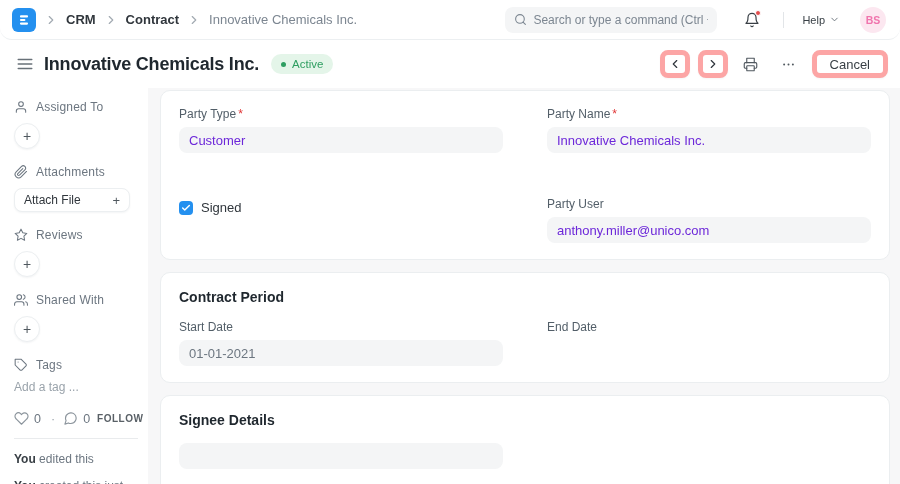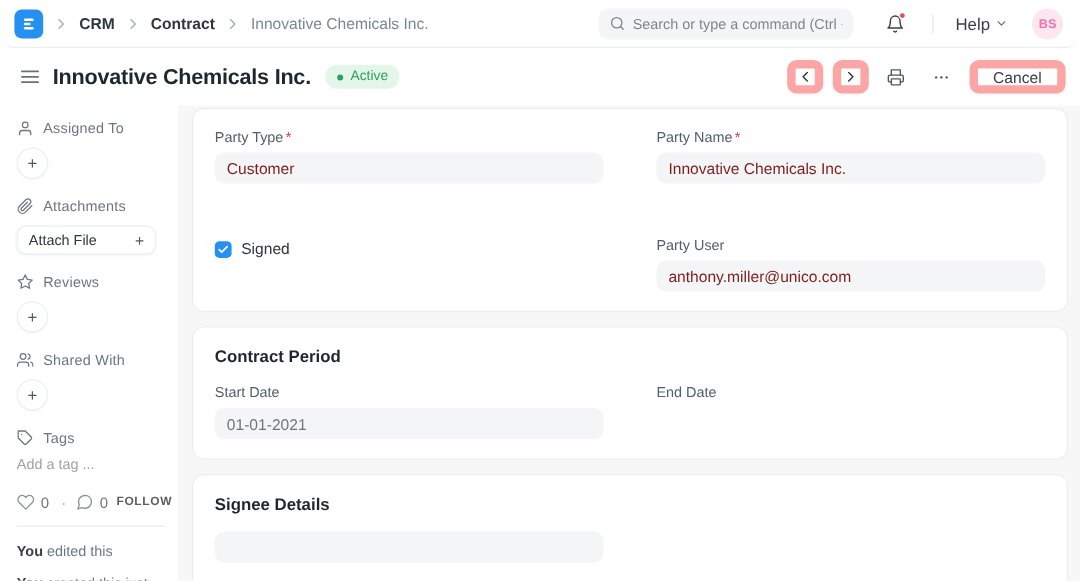--- a/index.html
+++ b/index.html
@@ -17,37 +17,37 @@
   .search { margin-left:auto; width:212px; height:26px; background:#f4f5f6;
     border-radius:8px; display:flex; align-items:center; gap:6px; padding:0 9px; }
   .search input { border:none; outline:none; background:transparent; flex:1;
     font-size:12px; color:#50585f; font-family:"Liberation Sans", sans-serif; }
   .search input::placeholder { color:#7c8691; }
   .bell { position:relative; margin-left:14px; width:26px; height:26px; border:none;
     background:transparent; display:flex; align-items:center; justify-content:center; cursor:pointer; }
   .bell .dot { position:absolute; top:3px; right:4px; width:6px; height:6px;
     border-radius:50%; background:#e24c4c; border:1px solid #fff; }
   .nav-divider { width:1px; height:16px; background:#e2e5e8; margin:0 10px; }
-  .help { display:flex; align-items:center; gap:4px; font-size:14px; color:#383f45;
+  .help { display:flex; align-items:center; gap:4px; font-size:11px; color:#383f45;
     background:none; border:none; cursor:pointer; font-family:"Liberation Sans", sans-serif; }
   .avatar { width:26px; height:26px; border-radius:50%; background:#fce7f0;
     color:#f074ad; font-size:10.5px; font-weight:700; display:flex; align-items:center;
     justify-content:center; margin-left:12px; cursor:pointer; }
 
   
   .page-head { height:48px; display:flex; align-items:center; padding:0 12px 0 12px; background:#fff; }
   .menu-btn { width:26px; height:26px; border:none; background:none; display:flex;
     align-items:center; justify-content:center; cursor:pointer; color:#687178; }
   .page-title { font-size:18px; font-weight:700; margin-left:6px; letter-spacing:-.2px; }
   .status-badge { margin-left:12px; display:flex; align-items:center; gap:6px;
     background:#e4f5e9; color:#2e9e61; font-size:11.5px; font-weight:500;
     padding:4px 10px; border-radius:999px; }
   .status-badge .s-dot { width:5px; height:5px; border-radius:50%; background:#2e9e61; }
   .head-actions { margin-left:auto; display:flex; align-items:center; gap:8px; }
-  .btn { height:28px; background:#fff; border:7px solid #fca5a5; border-radius:8px;
+  .btn { height:28px; background:#fff; border:5px solid #fca5a5; border-radius:8px;
     display:flex; align-items:center; justify-content:center; cursor:pointer;
     box-shadow:0 1px 2px rgba(25,39,52,.04); color:#383f45; }
   .btn.square { width:30px; }
   .btn.ghost { border:none; box-shadow:none; width:30px; }
   .btn.text { padding:0 13px; font-size:13px; font-family:"Liberation Sans", sans-serif; }
 
   
   .layout { display:flex; height:444px; }
   .sidebar { width:148px; flex:none; background:#fff; padding:12px 10px 12px 14px;
     display:flex; flex-direction:column; }
@@ -77,21 +77,21 @@
 
   
   .main { flex:1; background:#f7f7f8; padding:2px 10px 0 12px; overflow:hidden; }
   .card { background:#fff; border:1px solid #ebeef0; border-radius:10px;
     padding:16px 18px; margin-bottom:12px; }
   .sec-title { font-size:14px; font-weight:700; color:#1f272e; margin-bottom:15px; }
   .grid { display:grid; grid-template-columns:1fr 1fr; column-gap:26px; row-gap:13px;gap:44px; }
   .f-label { display:block; font-size:12px; color:#525e68; margin-bottom:6px; }
   .req { color:#e03636; margin-left:2px; }
   .f-input { width:100%; height:26px; background:#f4f5f6; border:none; outline:none;
-    border-radius:8px; padding:0 10px; font-size:13px; color:#7f1d1d;
+    border-radius:8px; padding:0 10px; font-size:13px; color:#6d28d9;
     font-family:"Liberation Sans", sans-serif; }
   .f-input.dim { color:#6c7680; }
   .check-row { display:flex; align-items:center; gap:8px; align-self:start; margin-top:3px; }
   .checkbox { width:14px; height:14px; border-radius:4px; background:#2490ef;
     display:flex; align-items:center; justify-content:center; cursor:pointer; flex:none; }
   .check-label { font-size:13px; color:#30363c; }
   .icon { display:inline-flex; flex:none; }
 </style>
 </head>
 <body>

